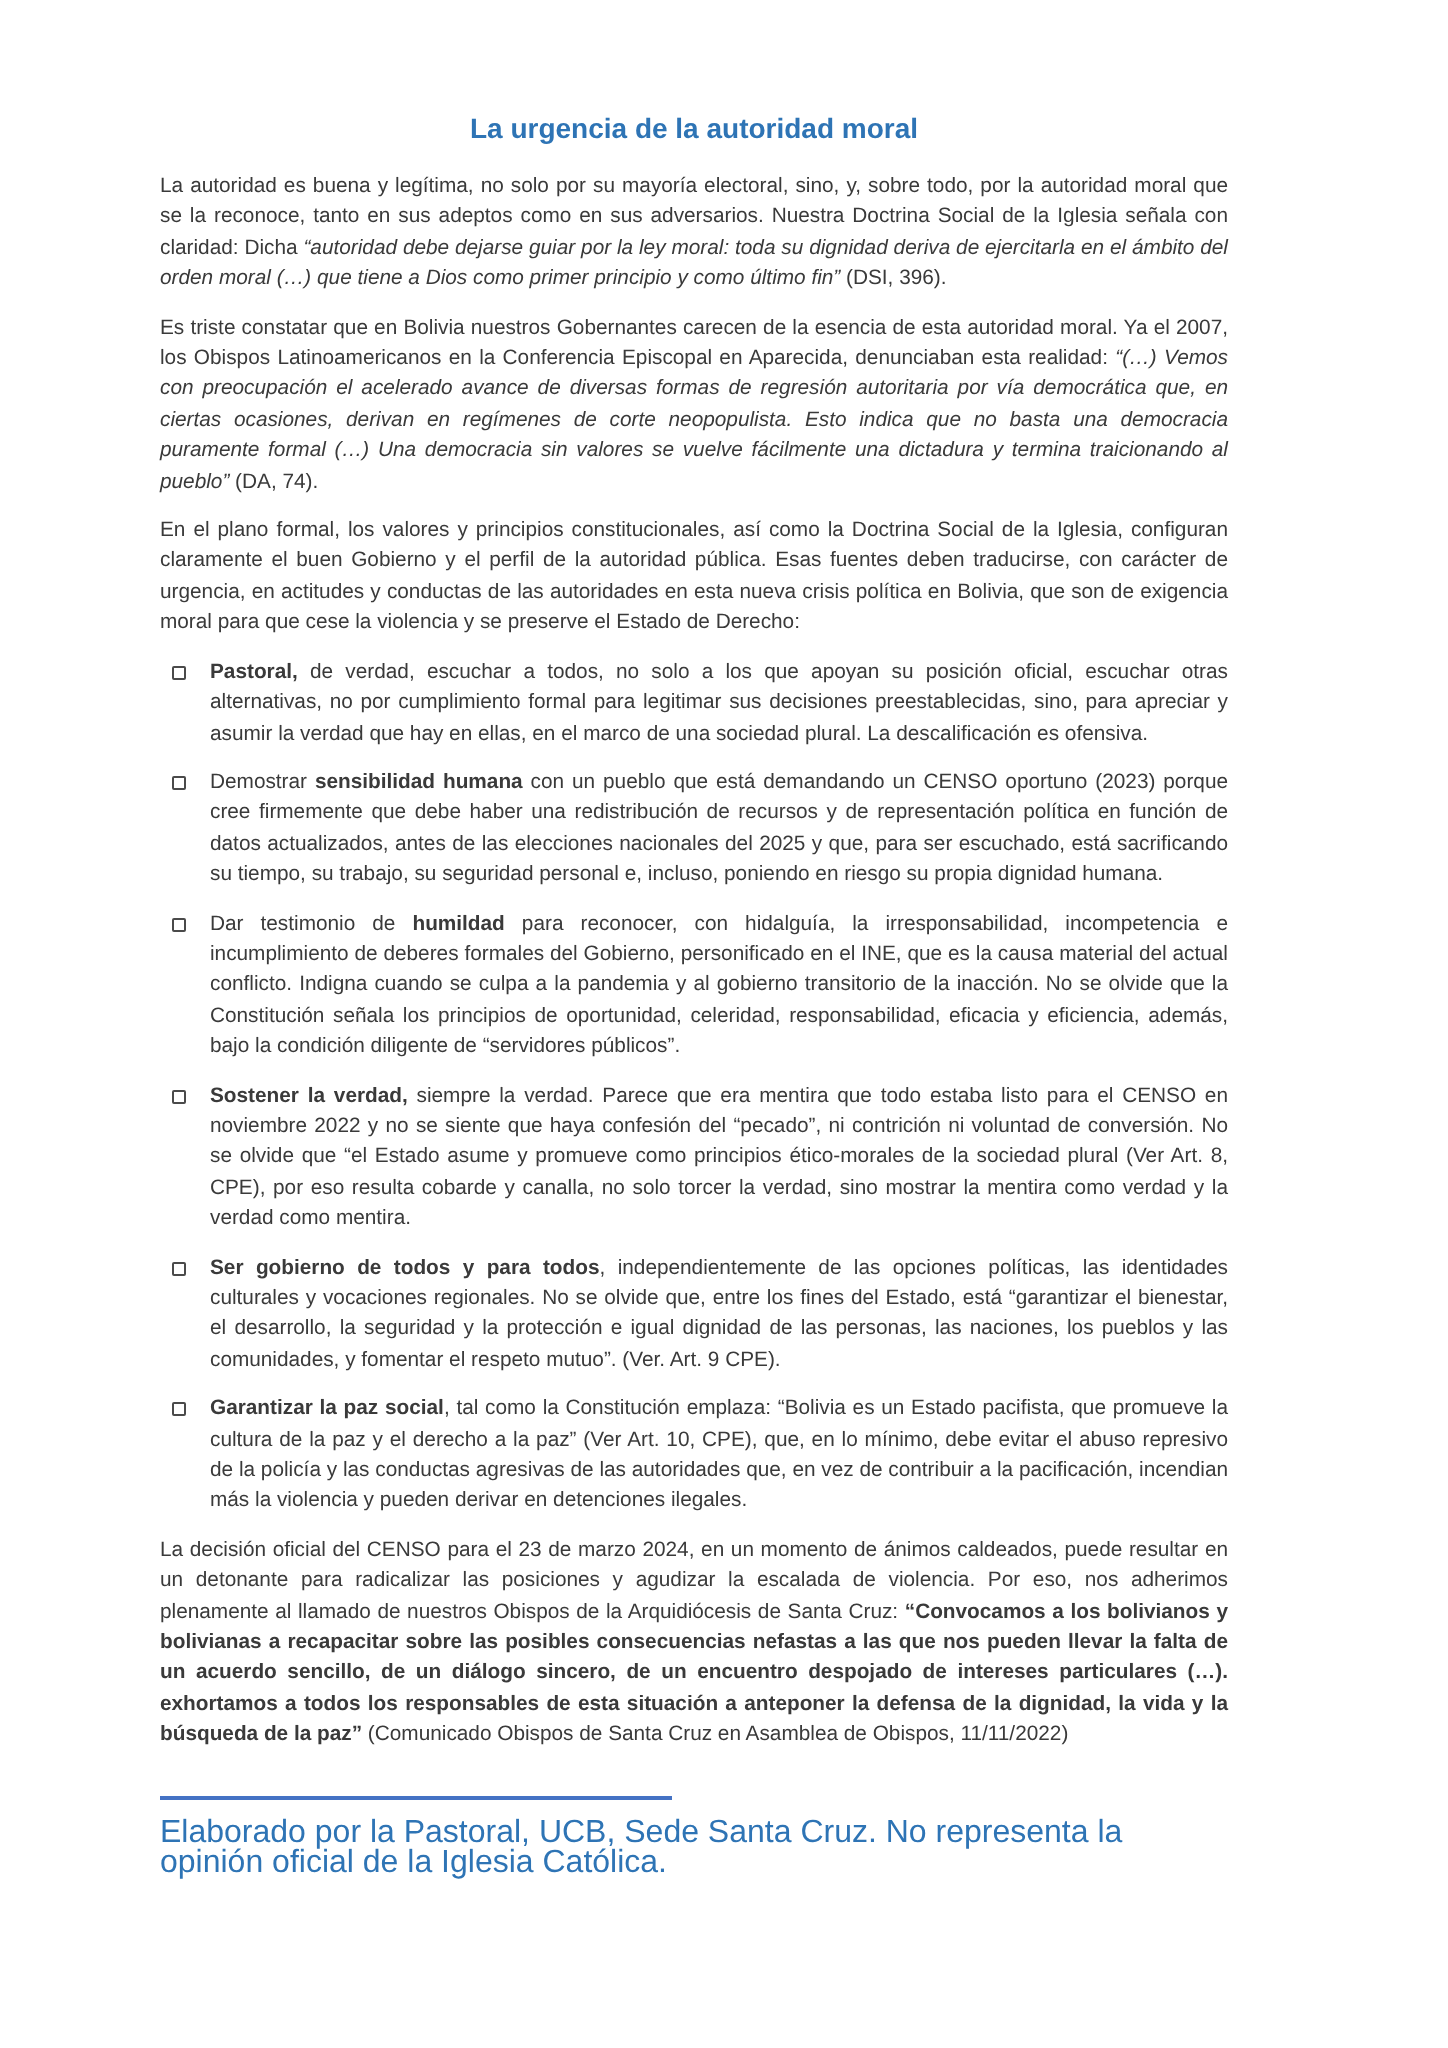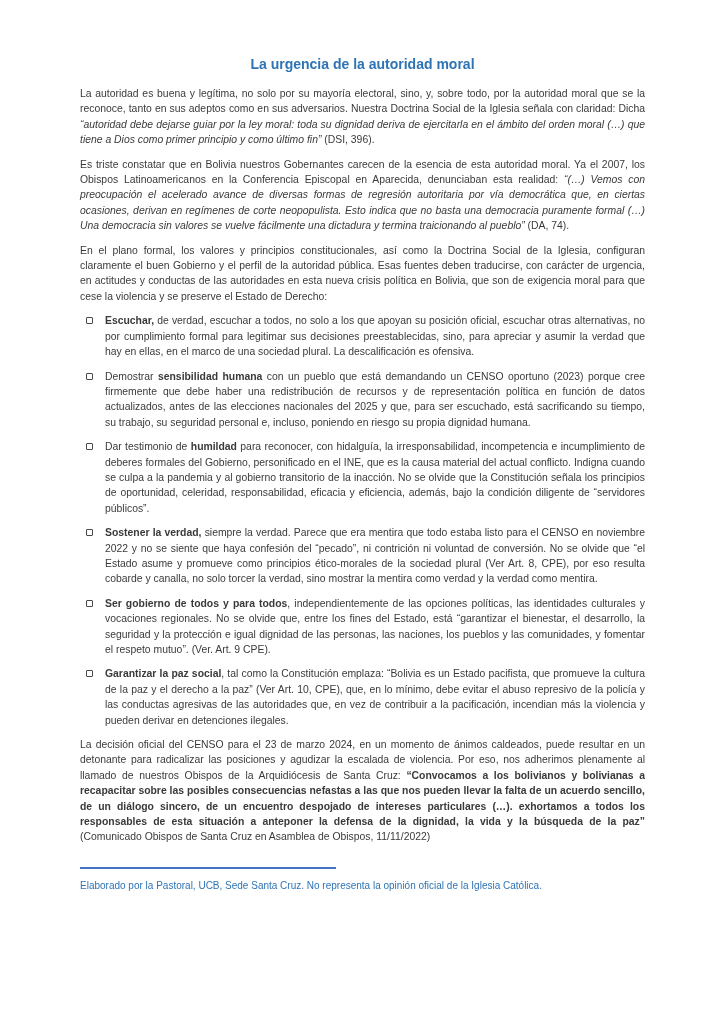--- a/index.html
+++ b/index.html
@@ -1,19 +1,19 @@
 <!DOCTYPE html>
 <html style="--title-color: #2E74B5; --body-color: #3a3a3a; --divider-color: #4472C4; --footnote-color: #2E74B5;"><head>
 <meta charset="utf-8">
 <style>
   * { margin: 0; padding: 0; box-sizing: border-box; }
   html, body { width: 724px; height: 1024px; background: #ffffff; }
   .page {
     width: 724px; height: 1024px;
-    padding: 54px 79px 0 80px;
+    padding: 54px 110px 0 80px;
     font-family: "Liberation Sans", sans-serif;
     font-size: 10.4px;
     line-height: 15.4px;
     color: var(--body-color, #3a3a3a);
     overflow: hidden;
     background: #ffffff;
   }
   .title {
     text-align: center;
     font-size: 14px;
@@ -49,36 +49,36 @@
     text-align: center;
     margin-top: 3px;
   }
   .footnote-section { margin-top: 22px; }
   .footnote-rule {
     width: 256px; height: 2px;
     background: var(--divider-color, #4472C4);
   }
   .footnote-text {
     margin-top: 9px;
-    font-size: 10px;
+    font-size: 16px;
     color: var(--footnote-color, #2E74B5);
   }
 </style>
 </head>
 <body>
 
 <div class="page">
   <h1 class="title">La urgencia de la autoridad moral</h1>
   <div>
       <p class="para"><span>La autoridad es buena y legítima, no solo por su mayoría electoral, sino, y, sobre todo, por la autoridad moral que se la reconoce, tanto en sus adeptos como en sus adversarios. Nuestra Doctrina Social de la Iglesia señala con claridad: Dicha </span><span class="run-i">“autoridad debe dejarse guiar por la ley moral: toda su dignidad deriva de ejercitarla en el ámbito del orden moral (…) que tiene a Dios como primer principio y como último fin”</span><span> (DSI, 396).</span></p>
       <p class="para"><span>Es triste constatar que en Bolivia nuestros Gobernantes carecen de la esencia de esta autoridad moral. Ya el 2007, los Obispos Latinoamericanos en la Conferencia Episcopal en Aparecida, denunciaban esta realidad: </span><span class="run-i">“(…) Vemos con preocupación el acelerado avance de diversas formas de regresión autoritaria por vía democrática que, en ciertas ocasiones, derivan en regímenes de corte neopopulista. Esto indica que no basta una democracia puramente formal (…) Una democracia sin valores se vuelve fácilmente una dictadura y termina traicionando al pueblo”</span><span> (DA, 74).</span></p>
       <p class="para"><span>En el plano formal, los valores y principios constitucionales, así como la Doctrina Social de la Iglesia, configuran claramente el buen Gobierno y el perfil de la autoridad pública. Esas fuentes deben traducirse, con carácter de urgencia, en actitudes y conductas de las autoridades en esta nueva crisis política en Bolivia, que son de exigencia moral para que cese la violencia y se preserve el Estado de Derecho:</span></p>
       <div class="bullet-item">
         <span class="bullet-marker"></span>
-        <div class="bullet-text"><span class="run-b">Escuchar,</span><span> de verdad, escuchar a todos, no solo a los que apoyan su posición oficial, escuchar otras alternativas, no por cumplimiento formal para legitimar sus decisiones preestablecidas, sino, para apreciar y asumir la verdad que hay en ellas, en el marco de una sociedad plural. La descalificación es ofensiva.</span></div>
+        <div class="bullet-text"><span class="run-b">Pastoral,</span><span> de verdad, escuchar a todos, no solo a los que apoyan su posición oficial, escuchar otras alternativas, no por cumplimiento formal para legitimar sus decisiones preestablecidas, sino, para apreciar y asumir la verdad que hay en ellas, en el marco de una sociedad plural. La descalificación es ofensiva.</span></div>
       </div>
       <div class="bullet-item">
         <span class="bullet-marker"></span>
         <div class="bullet-text"><span>Demostrar </span><span class="run-b">sensibilidad humana</span><span> con un pueblo que está demandando un CENSO oportuno (2023) porque cree firmemente que debe haber una redistribución de recursos y de representación política en función de datos actualizados, antes de las elecciones nacionales del 2025 y que, para ser escuchado, está sacrificando su tiempo, su trabajo, su seguridad personal e, incluso, poniendo en riesgo su propia dignidad humana.</span></div>
       </div>
       <div class="bullet-item">
         <span class="bullet-marker"></span>
         <div class="bullet-text"><span>Dar testimonio de </span><span class="run-b">humildad</span><span> para reconocer, con hidalguía, la irresponsabilidad, incompetencia e incumplimiento de deberes formales del Gobierno, personificado en el INE, que es la causa material del actual conflicto. Indigna cuando se culpa a la pandemia y al gobierno transitorio de la inacción. No se olvide que la Constitución señala los principios de oportunidad, celeridad, responsabilidad, eficacia y eficiencia, además, bajo la condición diligente de “servidores públicos”.</span></div>
       </div>
       <div class="bullet-item">

